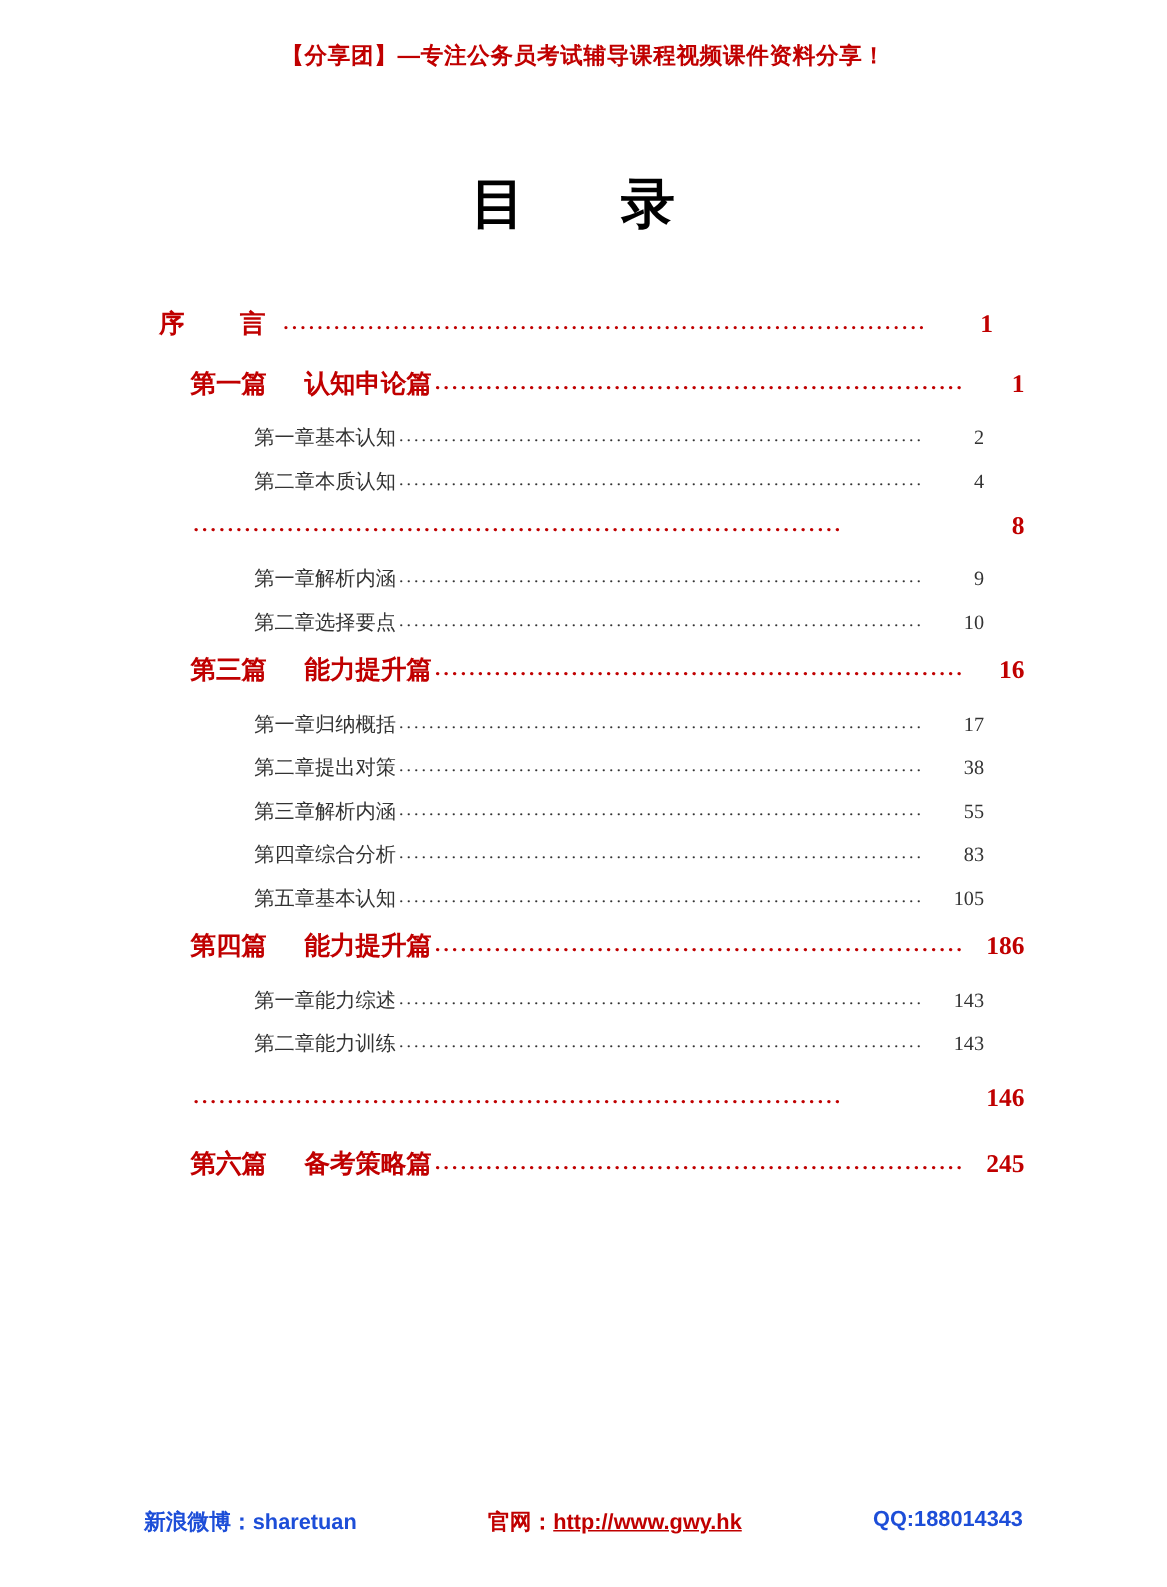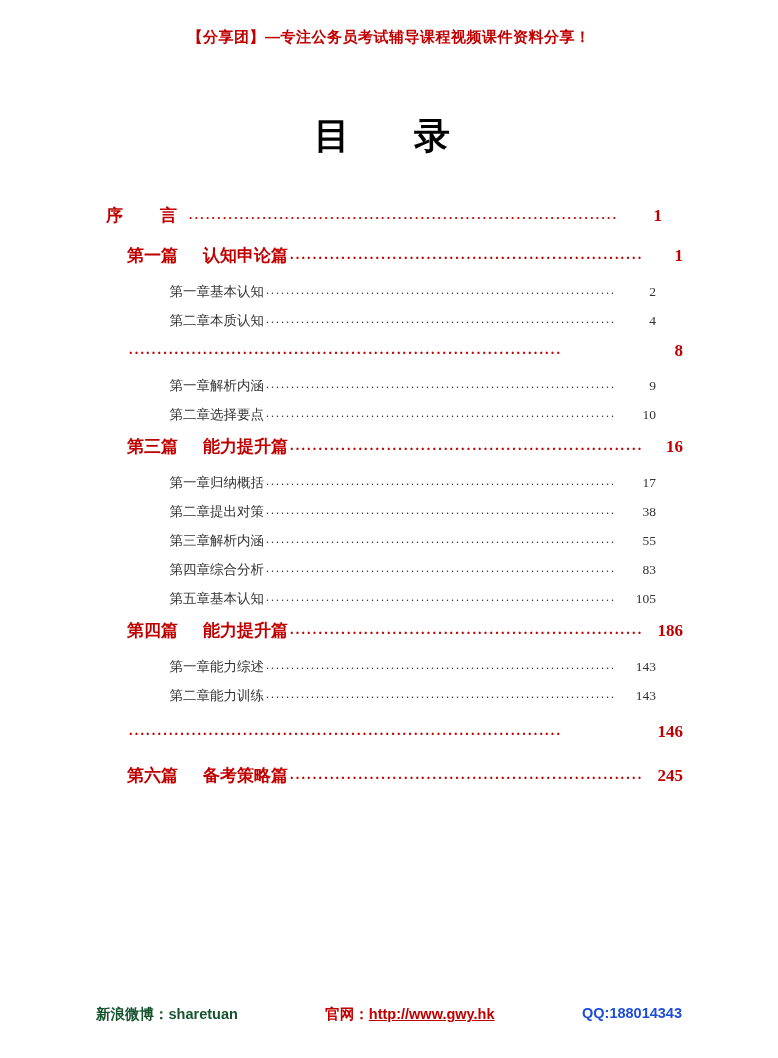--- a/index.html
+++ b/index.html
@@ -153,21 +153,21 @@
     left: 0;
     width: 100%;
     display: flex;
     justify-content: space-between;
     padding: 0 96px;
     box-sizing: border-box;
     font-family: "Liberation Sans", "DejaVu Sans", sans-serif;
     font-size: 14.5px;
     font-weight: bold;
   }
-  .footer .weibo { color: #14532d; }
+  .footer .weibo { color: #1d4ed8; }
   .footer .site  { color: #c00000; }
   .footer .qq    { color: #1d4ed8; }
   .footer .site .url { text-decoration: underline; }
 </style>
 </head>
 <body>
 
 <div class="page">
 
   <div class="header-banner">【分享团】—专注公务员考试辅导课程视频课件资料分享！</div>

